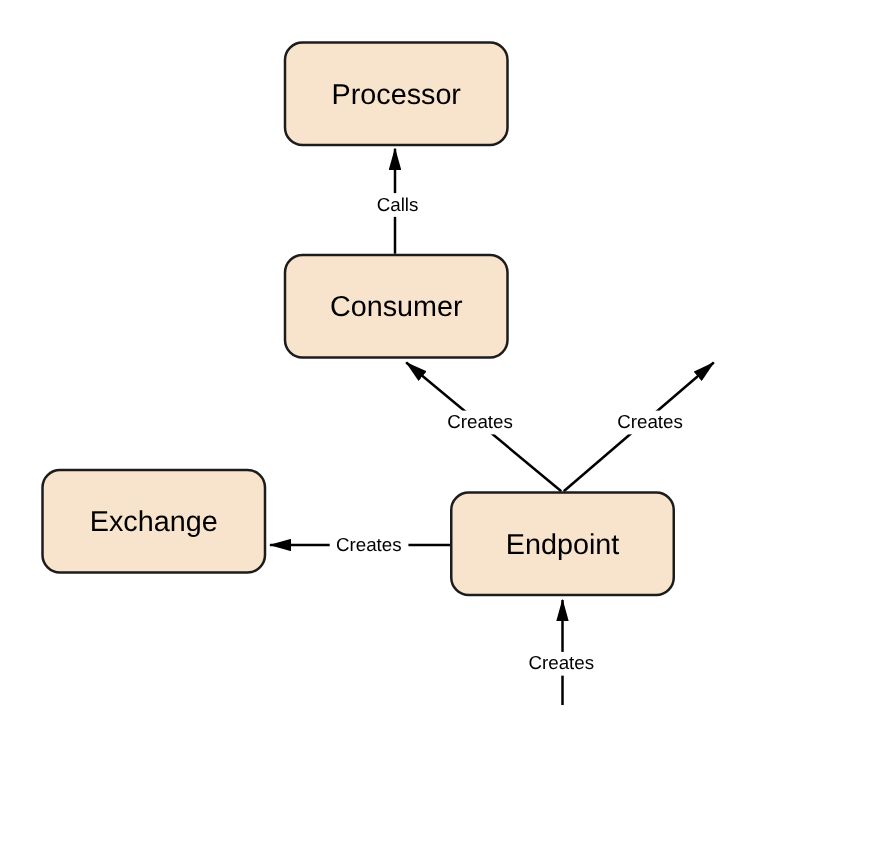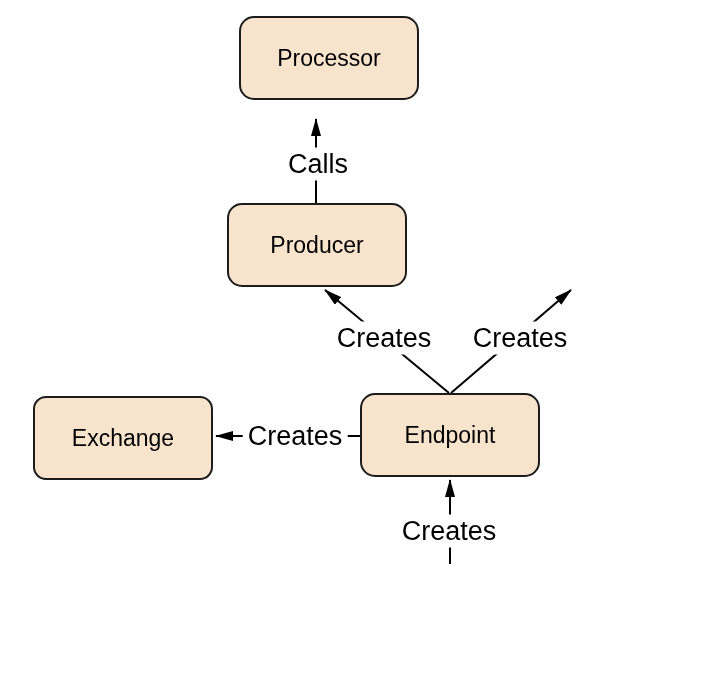--- a/index.html
+++ b/index.html
@@ -30,28 +30,28 @@
     border-radius:15px;
     display:flex;align-items:center;justify-content:center;
     font-size:23px;
     z-index:2;
   }
   .edge-label{
     position:absolute;
     transform:translate(-50%,-50%);
     background:var(--background);
     padding:1px 5px;
-    font-size:27px;
+    font-size:15px;
     white-space:nowrap;
     z-index:3;
   }
-  .node-processor{left:227px;top:16px;margin-left:12px;}
+  .node-processor{left:227px;top:33px;}
   .node-consumer{left:227px;top:203px;}
   .node-producer{left:492px;top:203px;}
-  .node-exchange{left:33px;top:396px;border-radius:13px;}
+  .node-exchange{left:33px;top:375px;}
   .node-endpoint{left:360px;top:393px;}
   .node-component{left:358px;top:564px;}
   .label-calls{left:318px;top:164px;}
   .label-creates-consumer{left:384px;top:338px;}
   .label-creates-producer{left:520px;top:338px;}
   .label-creates-exchange{left:295px;top:436px;}
   .label-creates-endpoint{left:449px;top:531px;}
 </style>
 </head>
 <body>
@@ -68,21 +68,21 @@
     <line class="edge" x1="449" y1="393" x2="325" y2="290" marker-end="url(#arrow)"></line>
     <line class="edge" x1="451" y1="393" x2="571" y2="290" marker-end="url(#arrow)"></line>
     <line class="edge" x1="360" y1="436" x2="216" y2="436" marker-end="url(#arrow)"></line>
     <line class="edge" x1="450" y1="564" x2="450" y2="480" marker-end="url(#arrow)"></line>
   </svg>
 
   <div class="node node-processor">
     <span>Processor</span>
   </div>
   <div class="node node-consumer">
-    <span>Producer</span>
+    <span>Consumer</span>
   </div>
   <div class="node node-exchange">
     <span>Exchange</span>
   </div>
   <div class="node node-endpoint">
     <span>Endpoint</span>
   </div>
 
   <div class="edge-label label-calls">Calls</div>
   <div class="edge-label label-creates-consumer">Creates</div>

